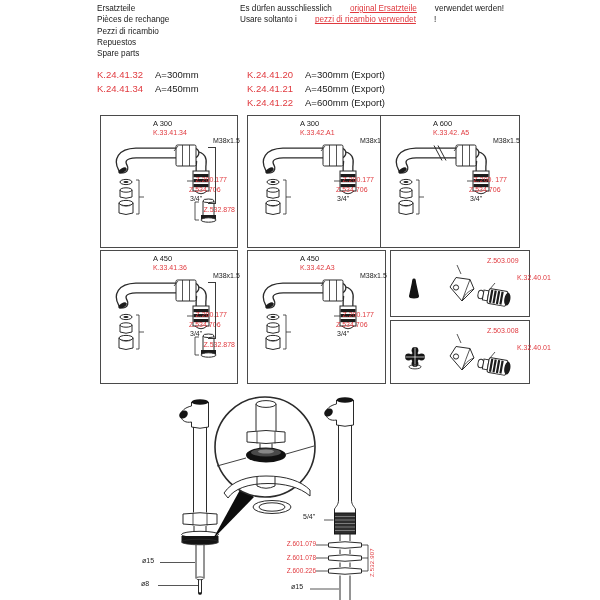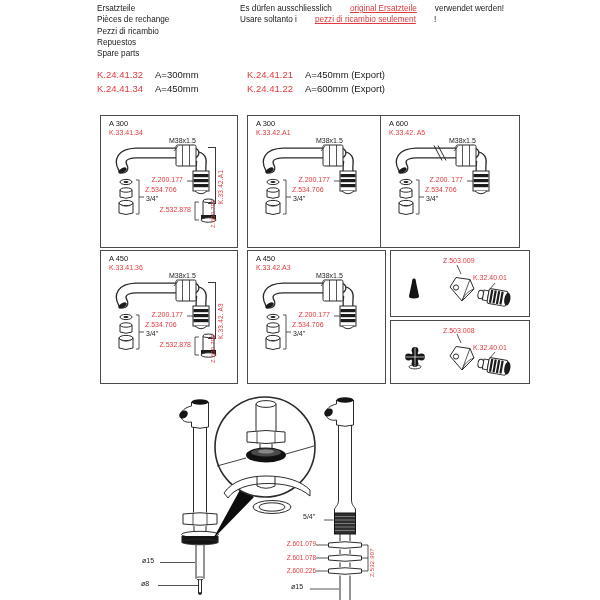--- a/index.html
+++ b/index.html
@@ -14,21 +14,21 @@
   .lang-block{left:97px;top:3px;font-size:8.2px;line-height:11.3px;white-space:nowrap;}
   .notice-block{left:240px;top:3px;font-size:8.2px;line-height:11.3px;white-space:nowrap;}
   .notice-line .hl{color:var(--red);margin:0 18px;text-decoration:underline;}
   
   .orders{font-size:9.5px;line-height:14px;white-space:nowrap;}
   .orders .code{color:var(--red);display:inline-block;width:58px;}
   .orders-left{left:97px;top:68px;}
   .orders-right{left:247px;top:68px;}
   
   .box{position:absolute;border:1px solid #4a4a4a;background:#fff;}
-  .box span{position:absolute;white-space:nowrap;}
+  .box span{position:absolute;white-space:nowrap;margin-left:44px;}
   .btitle{left:8px;top:3px;font-size:7.5px;}
   .bcode{left:8px;top:13px;font-size:7px;color:var(--red);}
   .thread{left:68px;top:21px;font-size:7px;}
   .zconn{left:26px;top:60px;width:56px;text-align:right;font-size:7px;color:var(--red);}
   .zaer{left:44px;top:70px;font-size:7px;color:var(--red);}
   .zsize{left:45px;top:79px;font-size:7px;}
   .zout{left:34px;top:90px;width:56px;text-align:right;font-size:7px;color:var(--red);}
   .spout-svg{position:absolute;left:7px;top:28px;width:118px;height:62px;}
   .stack-svg{position:absolute;left:17px;top:62px;width:26px;height:38px;}
   .outlet-svg{position:absolute;left:92px;top:82px;width:26px;height:26px;}
@@ -130,28 +130,29 @@
 <div class="abs lang-block">
   <div>Ersatzteile</div>
   <div>Pièces de rechange</div>
   <div>Pezzi di ricambio</div>
   <div>Repuestos</div>
   <div>Spare parts</div>
 </div>
 
 <div class="abs notice-block">
   <div class="notice-line"><span>Es dürfen ausschliesslich</span><span class="hl">original Ersatzteile</span><span>verwendet werden!</span></div>
-  <div class="notice-line"><span>Usare soltanto i</span><span class="hl">pezzi di ricambio seulement</span><span>!</span></div>
+  <div class="notice-line"><span>Usare soltanto i</span><span class="hl">pezzi di ricambio verwendet</span><span>!</span></div>
 </div>
 
 <div class="abs orders orders-left">
   <div><span class="code">K.24.41.32</span><span>A=300mm</span></div>
   <div><span class="code">K.24.41.34</span><span>A=450mm</span></div>
 </div>
 <div class="abs orders orders-right">
+  <div><span class="code">K.24.41.20</span><span>A=300mm (Export)</span></div>
   <div><span class="code">K.24.41.21</span><span>A=450mm (Export)</span></div>
   <div><span class="code">K.24.41.22</span><span>A=600mm (Export)</span></div>
 </div>
 
 <div class="box" style="left:100px;top:115px;width:136px;height:131px">
   <span class="btitle">A 300</span>
   <span class="bcode">K.33.41.34</span>
   <span class="thread">M38x1.5</span>
   <svg class="spout-svg" viewBox="0 0 118 62">
       <use href="#spout"></use>

